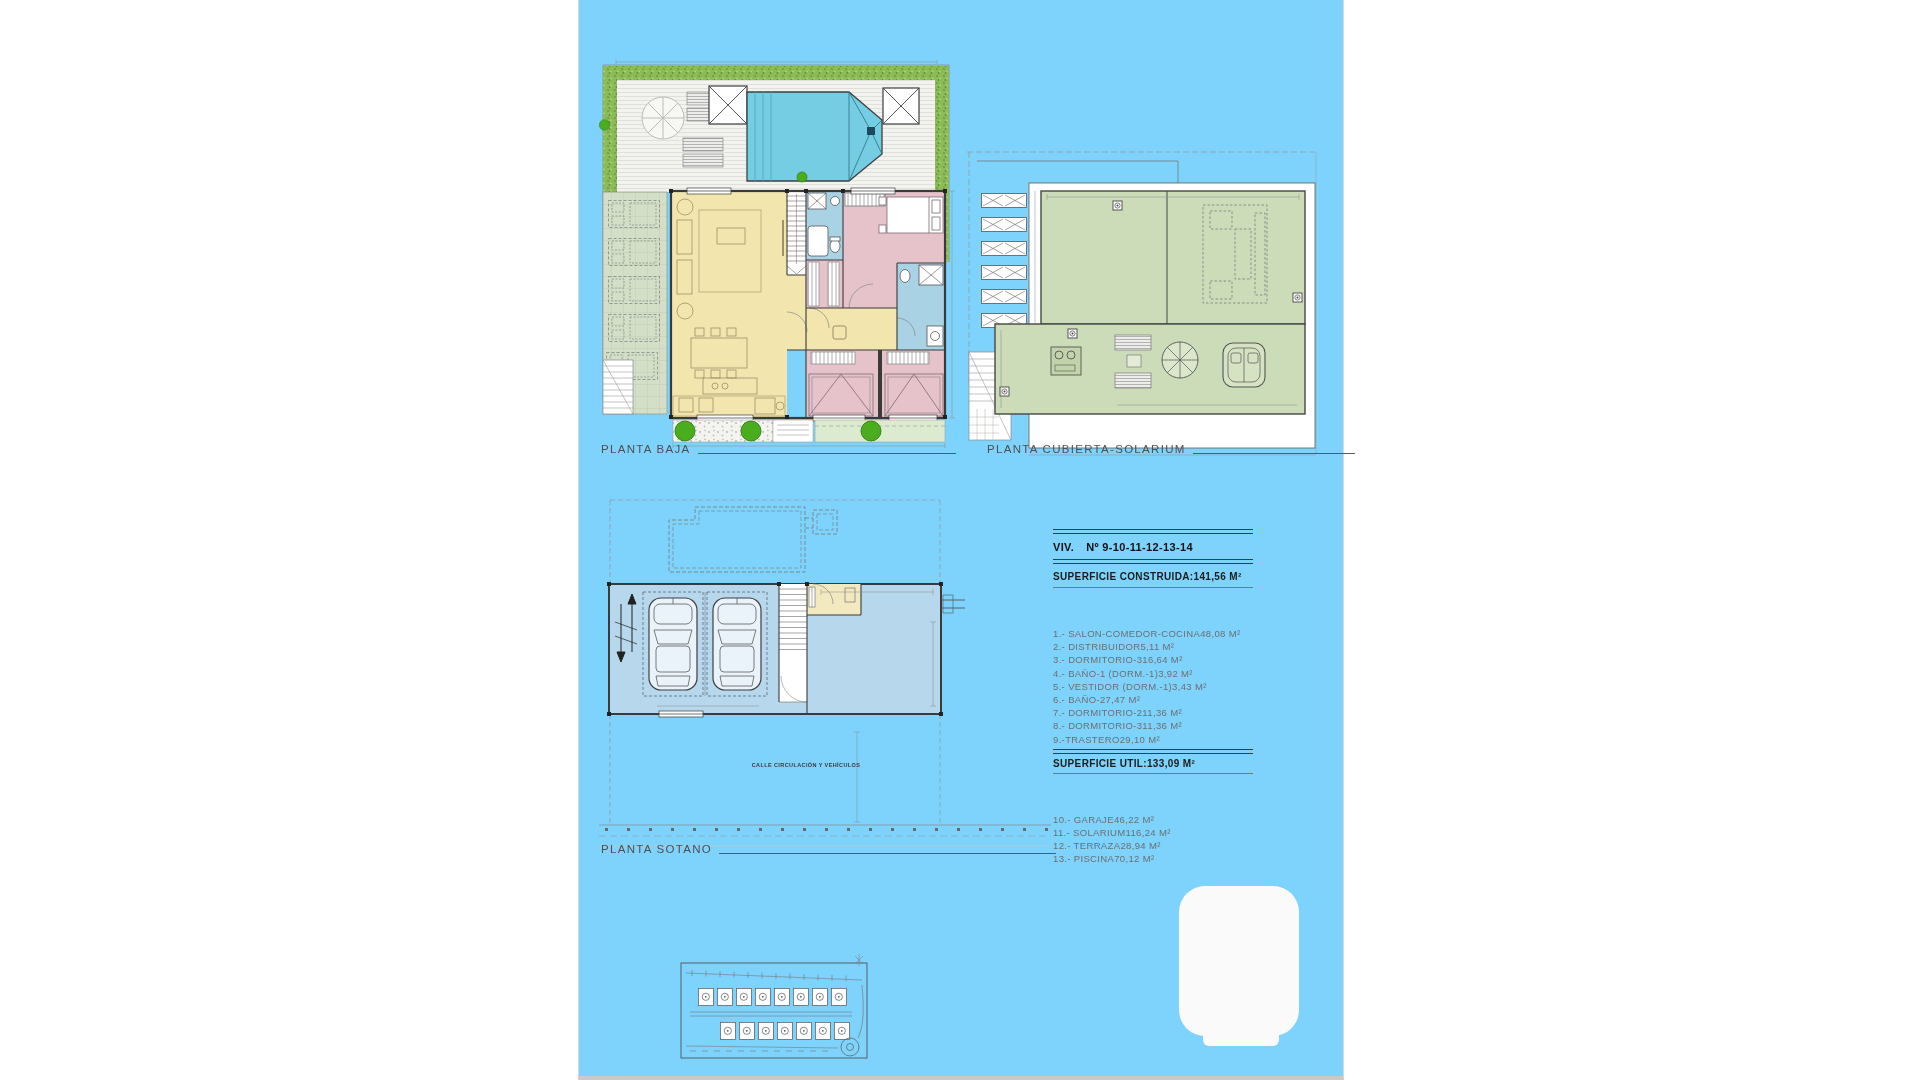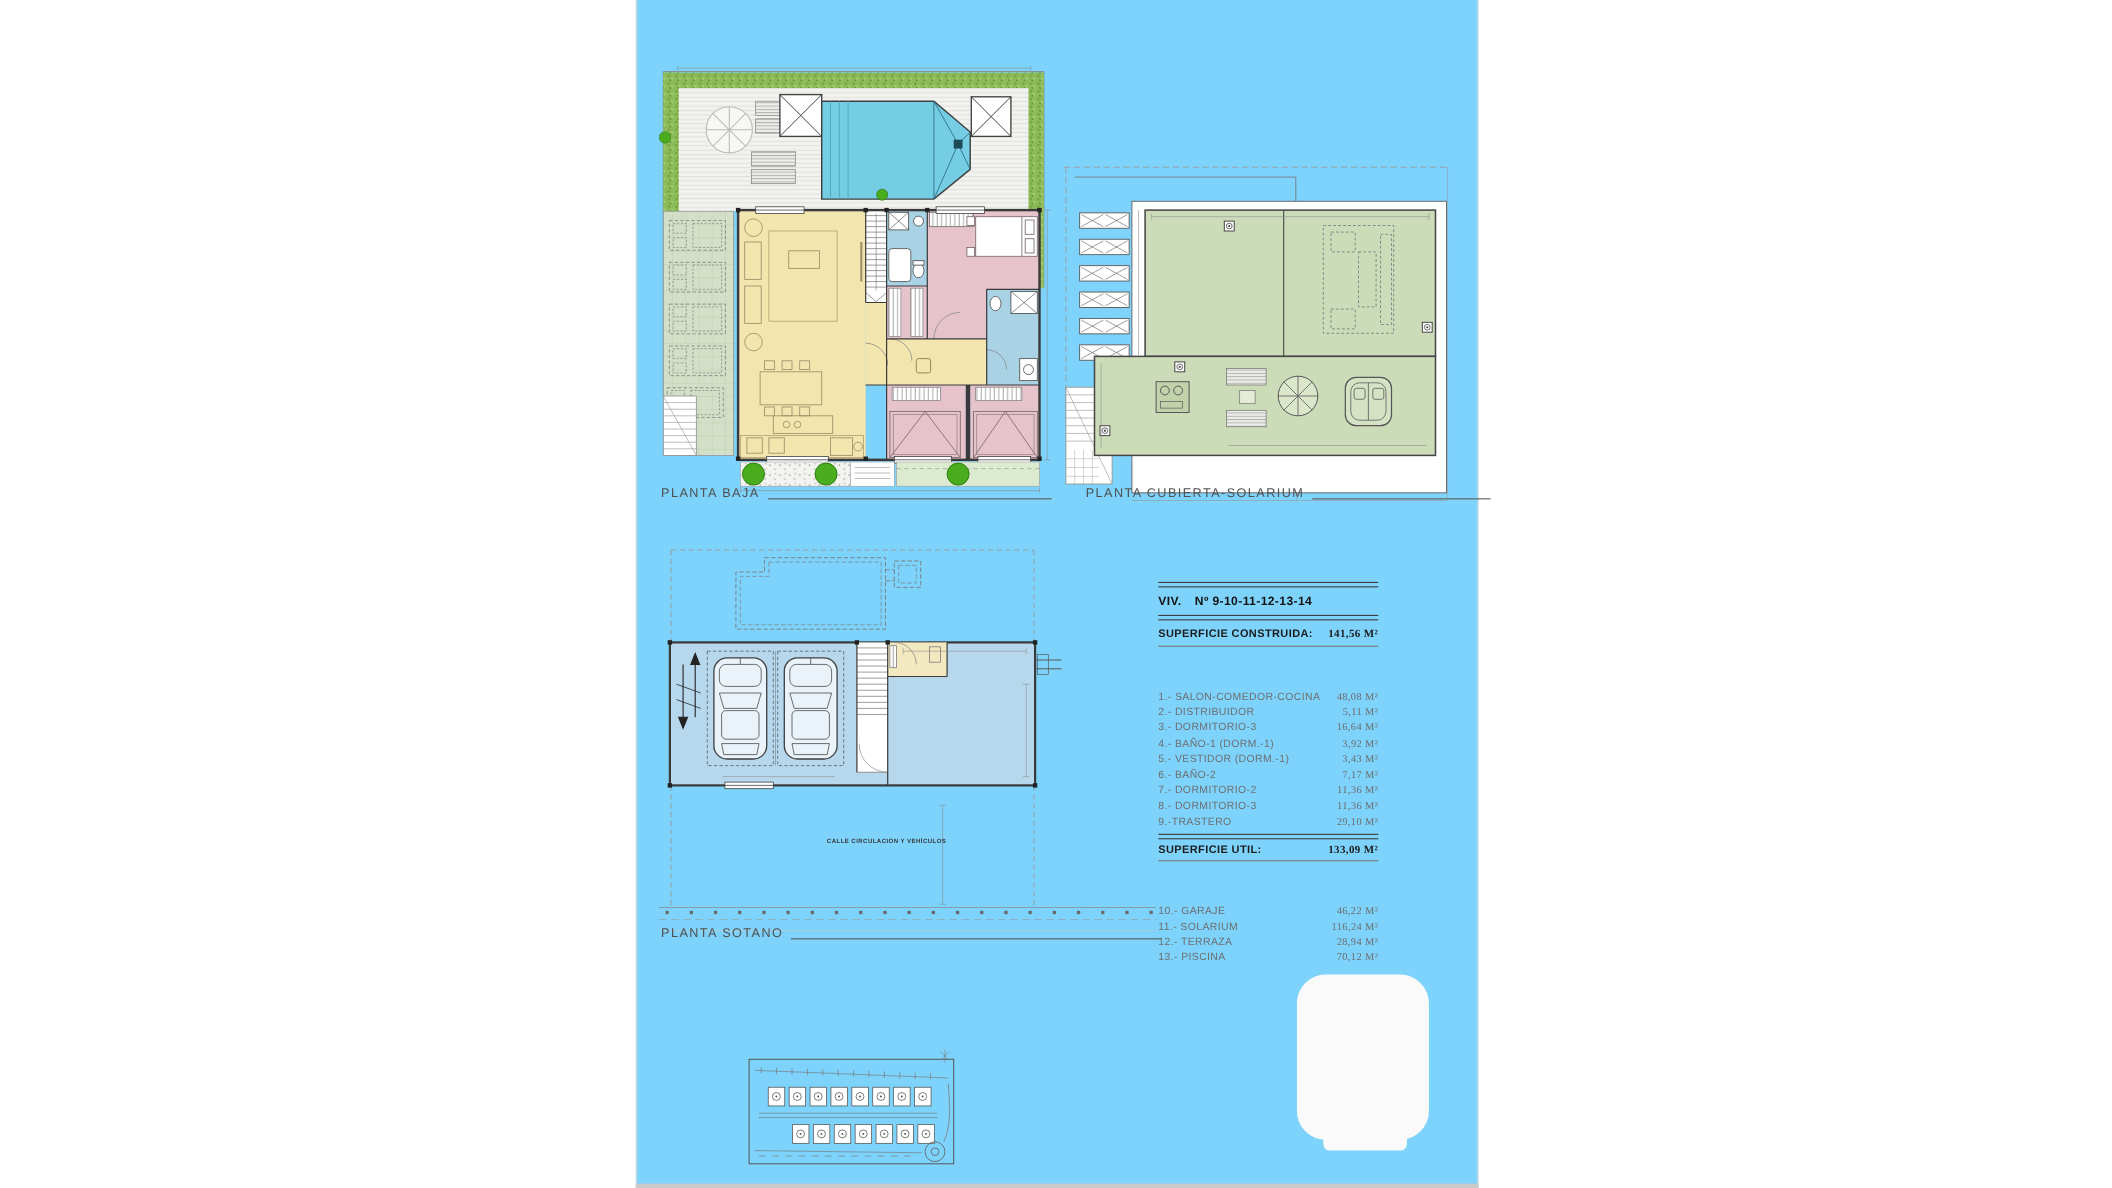--- a/index.html
+++ b/index.html
@@ -10,22 +10,22 @@
   .abs{position:absolute;}
   
   .plan-label{position:absolute;display:flex;align-items:flex-end;color:#4f4f4f;
               font-size:11.5px;letter-spacing:1.3px;white-space:nowrap;}
   .plan-label .rule{flex:1;border-bottom:1.4px solid #5a5a5a;margin-left:7px;margin-bottom:1px;}
   
   .area-table{position:absolute;left:474px;top:529px;width:200px;color:#6e6e6e;
               font-size:9.5px;letter-spacing:.35px;}
   .dline{height:3px;border-top:1.2px solid #3c3c3c;border-bottom:1.2px solid #3c3c3c;}
   .sline{height:0;border-top:1px solid #777;}
-  .trow{display:flex;justify-content:space-between;align-items:baseline;line-height:13.2px;}
-  .trow .v{text-align:right;font-family:Liberation Serif, serif;}
+  .trow{display:flex;align-items:baseline;line-height:13.2px;}
+  .trow .v{text-align:right;}
   .thead{color:#1c1c1c;font-weight:bold;font-size:10px;line-height:15px;}
   .title-row{display:flex;gap:12px;color:#111;font-weight:bold;font-size:11px;line-height:16px;padding:1px 0;}
   .sec{padding:3px 0;margin-top:36px;}
   
   .street-text{position:absolute;left:142px;top:762px;width:170px;text-align:center;
                font-size:5.5px;font-weight:bold;letter-spacing:.4px;color:#3a3a3a;}
   
   .wmark{position:absolute;left:600px;top:886px;width:120px;height:150px;background:#fafafa;border-radius:26px;}
   .wmark2{position:absolute;left:624px;top:1012px;width:76px;height:34px;background:#fafafa;border-radius:6px;}
   svg{display:block;}
@@ -553,21 +553,21 @@
         <div class="trow">
             <span>4.- BAÑO-1 (DORM.-1)</span>
             <span class="v">3,92 M²</span>
           </div>
         <div class="trow">
             <span>5.- VESTIDOR (DORM.-1)</span>
             <span class="v">3,43 M²</span>
           </div>
         <div class="trow">
             <span>6.- BAÑO-2</span>
-            <span class="v">7,17 M²</span>
+            <span class="v">7,47 M²</span>
           </div>
         <div class="trow">
             <span>7.- DORMITORIO-2</span>
             <span class="v">11,36 M²</span>
           </div>
         <div class="trow">
             <span>8.- DORMITORIO-3</span>
             <span class="v">11,36 M²</span>
           </div>
         <div class="trow">

